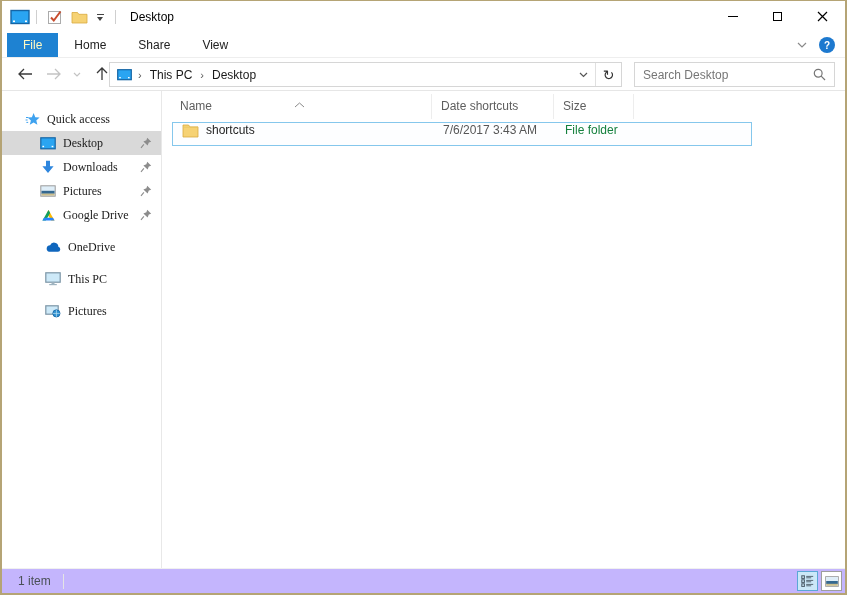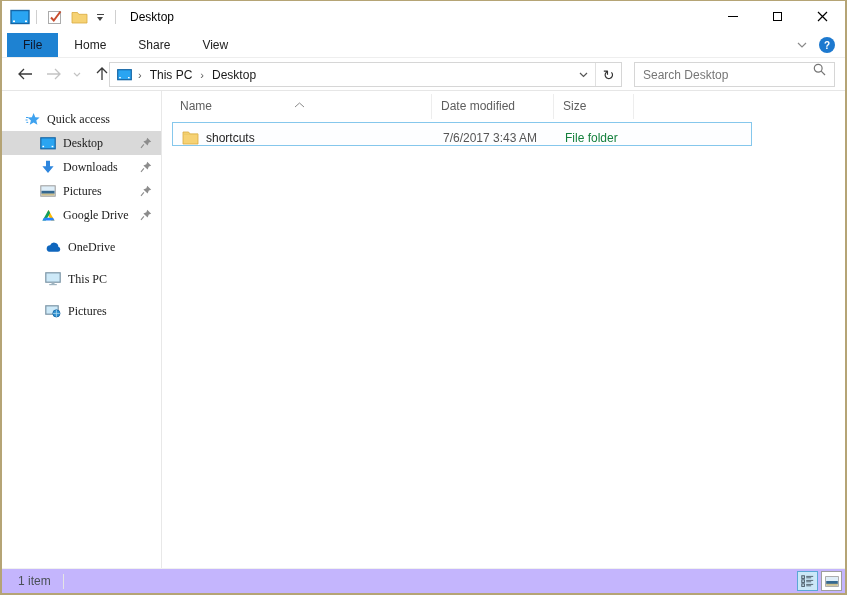--- a/index.html
+++ b/index.html
@@ -18,34 +18,34 @@
   .qat-drop .tri { width:0; height:0; border-left:3.5px solid transparent; border-right:3.5px solid transparent; border-top:4px solid #444; }
   .window-title { margin-left:8px; font-size:12px; color:#000; }
   .win-controls { position:absolute; top:0; right:0; height:31px; display:flex; }
   .win-btn { width:45px; height:31px; display:flex; align-items:center; justify-content:center; background:none; border:none; }
   .ic-min { width:10px; height:1px; background:#000; }
   .ic-max { width:9px; height:9px; border:1px solid #000; }
   
   .tabrow { position:absolute; top:32px; left:0; right:0; height:25px; border-bottom:1px solid #eeeeee; background:#fff; }
   .tabs { position:absolute; left:5px; top:0; height:24px; display:flex; }
   .tab { height:24px; line-height:24px; padding:0 16px; background:none; border:none; font-size:12px; color:#222; font-family:inherit; }
-  .tab.active { background:#1e82d2; color:#0f172a; }
+  .tab.active { background:#1e82d2; color:#fef9c3; }
   .ribbon-right { position:absolute; right:10px; top:0; height:24px; display:flex; align-items:center; gap:12px; }
   .help-btn { width:16px; height:16px; border-radius:50%; background:#1d79cf; color:#fff; font-size:10px; font-weight:bold; display:flex; align-items:center; justify-content:center; border:none; }
   
   .addressrow { position:absolute; top:57px; left:0; right:0; height:33px; border-bottom:1px solid #e6e6e6; background:#fff; }
   .nav-btns { position:absolute; left:8px; top:0; height:32px; display:flex; align-items:center; }
   .nav-btn { background:none; border:none; display:flex; align-items:center; justify-content:center; height:28px; }
   .address-box { position:absolute; left:107px; top:4px; width:513px; height:25px; border:1px solid #d6d6d6; display:flex; align-items:center; background:#fff; }
   .crumb-sep { color:#5a5a5a; font-size:11px; padding:0 6px; }
   .crumb-item { background:none; border:none; font-size:12px; color:#1a1a1a; font-family:inherit; padding:0 2px; }
   .addr-spacer { flex:1; }
   .addr-chevron { width:24px; height:23px; display:flex; align-items:center; justify-content:center; background:none; border:none; }
   .refresh-btn { width:26px; height:23px; border:none; border-left:1px solid #e0e0e0; background:none; font-size:14px; color:#333; line-height:1; }
-  .search-box { position:absolute; left:632px; top:4px; width:201px; height:25px; border:1px solid #d6d6d6; display:flex; background:#fff; }
+  .search-box { position:absolute; left:632px; top:4px; width:201px; height:25px; border:1px solid #d6d6d6; display:flex; align-items:center; background:#fff; }
   .search-box input { flex:1; border:none; outline:none; font-family:inherit; font-size:12px; color:#333; padding:0 8px; background:transparent; }
   .search-box input::placeholder { color:#767676; opacity:1; }
   .search-ic { margin-right:8px; display:flex; }
   
   .main { position:absolute; top:90px; bottom:25px; left:0; right:0; display:flex; background:#fff; }
   .sidebar { width:160px; border-right:1px solid #e8e8e8; padding-top:16px; overflow:hidden; }
   .nav-item { height:24px; display:flex; align-items:center; position:relative; cursor:default;font-family:Liberation Serif, serif; }
   .nav-item.top { padding-left:22px; }
   .nav-item.child { padding-left:38px; }
   .nav-item.gap { margin-top:8px;margin-left:21px; }
@@ -55,21 +55,21 @@
   .pin { position:absolute; right:9px; top:6px; }
   
   .content { flex:1; position:relative; background:#fff; }
   .col-headers { position:absolute; top:3px; left:0; height:25px; display:flex; color:#5e5e5e; }
   .col-h { height:25px; line-height:25px; border-right:1px solid #ededed; background:none; text-align:left; font-family:inherit; font-size:12px; color:#5e5e5e; border-top:none; border-bottom:none; border-left:none; }
   .col-name { width:270px; padding-left:18px; position:relative; }
   .col-date { width:122px; padding-left:9px; }
   .col-type { width:120px; padding-left:9px; }
   .col-size { width:80px;  padding-left:9px; }
   .sort-caret { position:absolute; left:132px; top:-2px; }
-  .file-row { position:absolute; left:10px; top:31px; width:580px; height:24px; border:1px solid #85c7ec; background:#fdfeff; display:flex; align-items:flex-end; }
+  .file-row { position:absolute; left:10px; top:31px; width:580px; height:24px; border:1px solid #85c7ec; background:#fdfeff; display:flex; align-items:flex-start; }
   .file-ic { margin-left:9px; display:flex; }
   .file-name { margin-left:7px; color:#1e1e1e; }
   .file-date { position:absolute; left:270px; color:#565656; }
   .file-type { position:absolute; left:392px; color:#15803d; }
   
   .statusbar { position:absolute; bottom:0; left:0; right:0; height:25px; border-top:1px solid #f0f0f0; background:#c4b5fd; display:flex; align-items:center; }
   .status-count { margin-left:16px; color:#4a5056; }
   .status-sep { width:1px; height:15px; background:#e4e4e4; margin-left:12px; }
   .view-toggles { position:absolute; right:3px; top:2px; display:flex; gap:3px; }
   .vt-btn { width:21px; height:20px; display:flex; align-items:center; justify-content:center; background:#fff; border:1px solid #9e9e9e; padding:0; }
@@ -315,21 +315,21 @@
     <div class="content">
       <div class="col-headers">
         <button class="col-h col-name">
           <span>Name</span>
           <span class="sort-caret">
             <svg width="11" height="6" viewBox="0 0 11 6">
                 <path d="M1 5 L5.5 1 L10 5" fill="none" stroke="#8a8a8a" stroke-width="1"></path>
               </svg>
           </span>
         </button>
-        <button class="col-h col-date"><span>Date modified</span></button>
+        <button class="col-h col-date"><span>Date shortcuts</span></button>
         <button class="col-h col-size"><span>Size</span></button>
       </div>
 
       <div class="file-row">
         <span class="file-ic">
           <svg width="17" height="15" viewBox="0 0 17 15">
               <path d="M1 2 h5.6 l1.3 1.9 H16 V14 H1 Z" fill="#f6d274" stroke="#d9a93f" stroke-width="0.8"></path>
               <path d="M1 4.2 H16" stroke="#e8c562" stroke-width="0.8"></path>
             </svg>
         </span>

